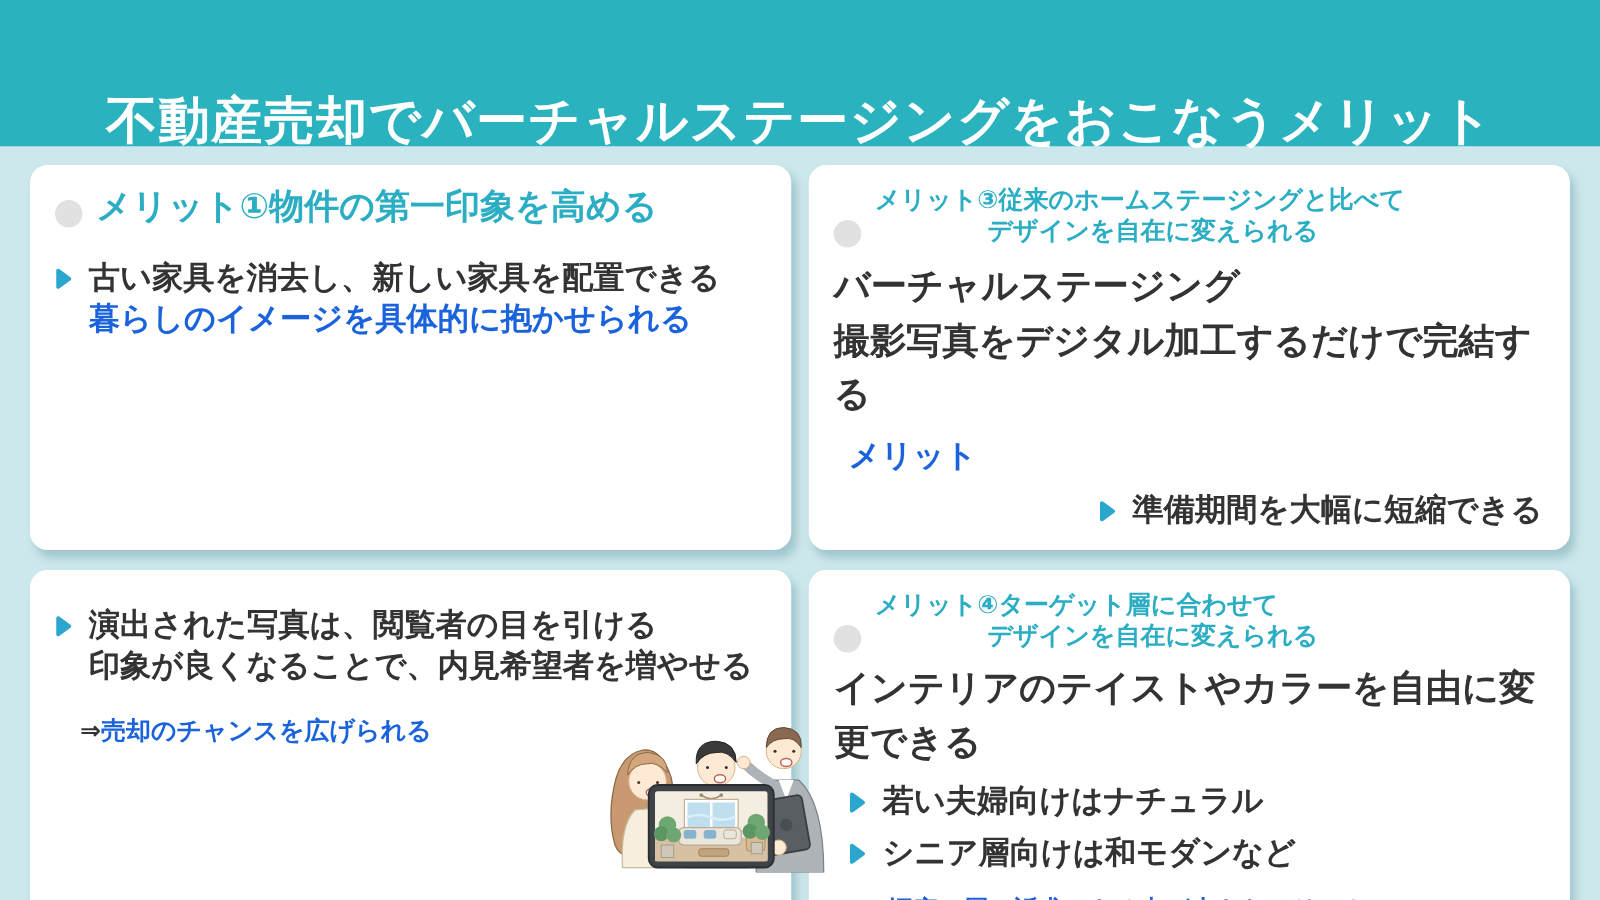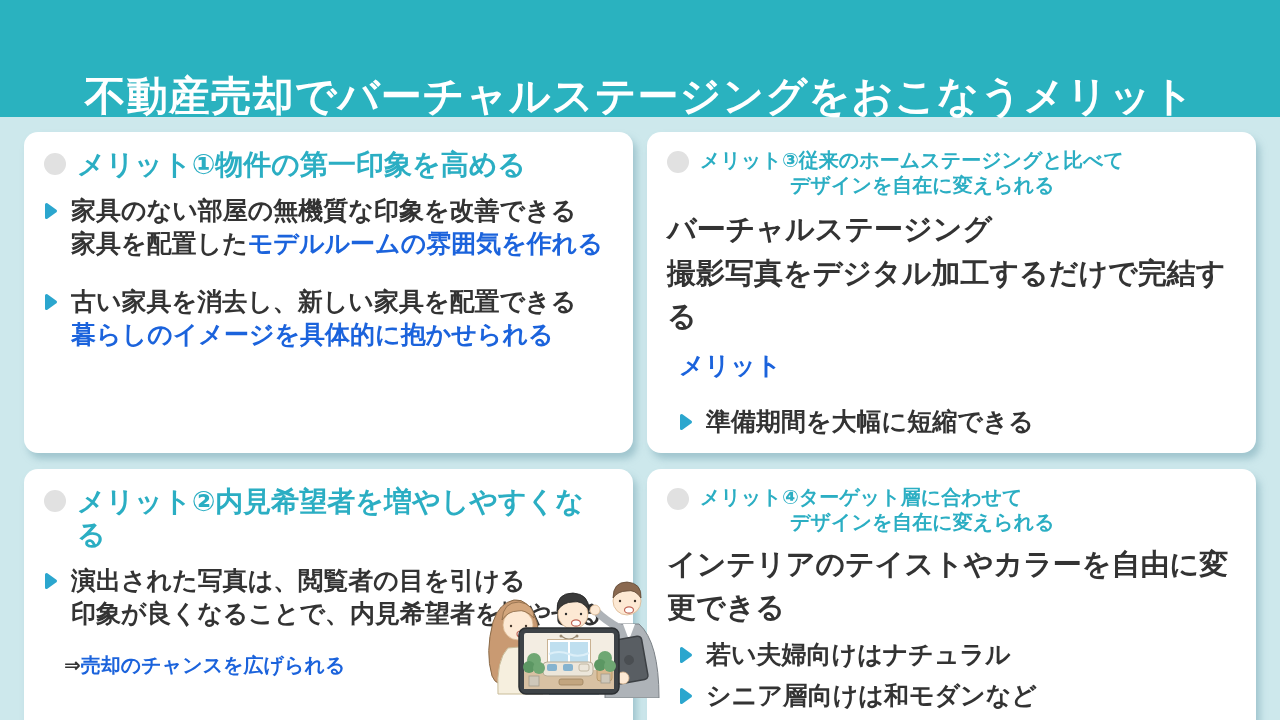--- a/index.html
+++ b/index.html
@@ -22,71 +22,62 @@
     position:absolute;left:24px;right:24px;top:132px;bottom:12px;
     display:grid;grid-template-columns:1fr 1fr;grid-template-rows:1fr 1fr;
     column-gap:14px;row-gap:16px;
   }
   .card{
     background:#FFFFFF;border-radius:14px;box-sizing:border-box;
     padding:16px 22px 14px 20px;position:relative;
     box-shadow:4px 6px 7px rgba(124,170,182,.55);
   }
   
-  .title-row{display:flex;align-items:flex-start;gap:11px;}
+  .title-row{display:flex;align-items:flex-end;gap:11px;}
   .dot{width:22px;height:22px;border-radius:50%;background:#E1E1E1;flex:none;margin-top:5px;}
   .dot.small{margin-top:3px;}
   .ttl{margin:0;color:#2BAEC3;font-weight:bold;line-height:1.2;}
   .ttl-lg{font-size:28px;}
   .ttl-sm{font-size:20px;line-height:1.25;}
   .ttl-indent{margin-left:90px;}
   
   .bullet{display:flex;align-items:flex-start;gap:13px;margin-top:12px;}
   .tri{flex:none;margin-top:8px;}
   .btxt{margin:0;font-size:25px;font-weight:bold;color:#333333;line-height:1.34;}
   .blue{color:#1B63DC;}
   
   .arrow-line{margin:0;font-size:20px;font-weight:bold;line-height:1.2;}
   .arrow-sym{color:#333333;}
   
   .c2-arrow{margin-top:22px;margin-left:20px;}
   .c4-arrow{margin-top:16px;margin-left:26px;}
   .body-line{margin:0;font-size:29px;font-weight:bold;color:#333333;line-height:1.5;}
   .c3-body{margin-top:10px;}
   .c3-label{margin:10px 0 0 12px;font-size:25px;font-weight:bold;color:#1B63DC;line-height:1.3;}
-  .c3-bullets .bullet{margin-top:24px;margin-left:12px;}
+  .c3-bullets .bullet{margin-top:11px;margin-left:12px;justify-content:flex-end;}
   .c4-body{margin-top:8px;}
   .c4-bullets .bullet{margin-top:8px;margin-left:12px;}
   
   .illus{position:absolute;left:477px;top:548px;width:184px;height:150px;z-index:6;}
 </style>
 </head>
 <body>
 
 <div class="page">
 
   <div class="header">
     <h1>不動産売却でバーチャルステージングをおこなうメリット</h1>
   </div>
 
   <div class="grid">
 
     <section class="card">
       <div class="title-row">
         <span class="dot"></span>
         <h2 class="ttl ttl-lg">メリット①物件の第一印象を高める</h2>
-      </div>
-      <div class="bullet">
-        <svg class="tri" width="14" height="18" viewBox="0 0 14 18">
-            <path d="M2.5 2.5 L11.5 9 L2.5 15.5 Z" fill="#2BA6CE" stroke="#2BA6CE" stroke-width="3" stroke-linejoin="round"></path>
-          </svg>
-        <p class="btxt">
-          <span>家具のない部屋の無機質な印象を改善できる</span><br>
-          <span>家具を配置した</span><span class="blue">モデルルームの雰囲気を作れる</span>
-        </p>
       </div>
       <div class="bullet" style="margin-top:24px;">
         <svg class="tri" width="14" height="18" viewBox="0 0 14 18">
             <path d="M2.5 2.5 L11.5 9 L2.5 15.5 Z" fill="#2BA6CE" stroke="#2BA6CE" stroke-width="3" stroke-linejoin="round"></path>
           </svg>
         <p class="btxt">
           <span>古い家具を消去し、新しい家具を配置できる</span><br>
           <span class="blue">暮らしのイメージを具体的に抱かせられる</span>
         </p>
       </div>
@@ -107,24 +98,20 @@
         <div class="bullet">
           <svg class="tri" width="14" height="18" viewBox="0 0 14 18">
               <path d="M2.5 2.5 L11.5 9 L2.5 15.5 Z" fill="#2BA6CE" stroke="#2BA6CE" stroke-width="3" stroke-linejoin="round"></path>
             </svg>
           <p class="btxt">準備期間を大幅に短縮できる</p>
         </div>
       </div>
     </section>
 
     <section class="card">
-      <div class="title-row">
-        <span class="dot"></span>
-        <h2 class="ttl ttl-lg">メリット②内見希望者を増やしやすくなる</h2>
-      </div>
       <div class="bullet">
         <svg class="tri" width="14" height="18" viewBox="0 0 14 18">
             <path d="M2.5 2.5 L11.5 9 L2.5 15.5 Z" fill="#2BA6CE" stroke="#2BA6CE" stroke-width="3" stroke-linejoin="round"></path>
           </svg>
         <p class="btxt">
           <span>演出された写真は、閲覧者の目を引ける</span><br>
           <span>印象が良くなることで、内見希望者を増やせる</span>
         </p>
       </div>
       <p class="arrow-line c2-arrow">

